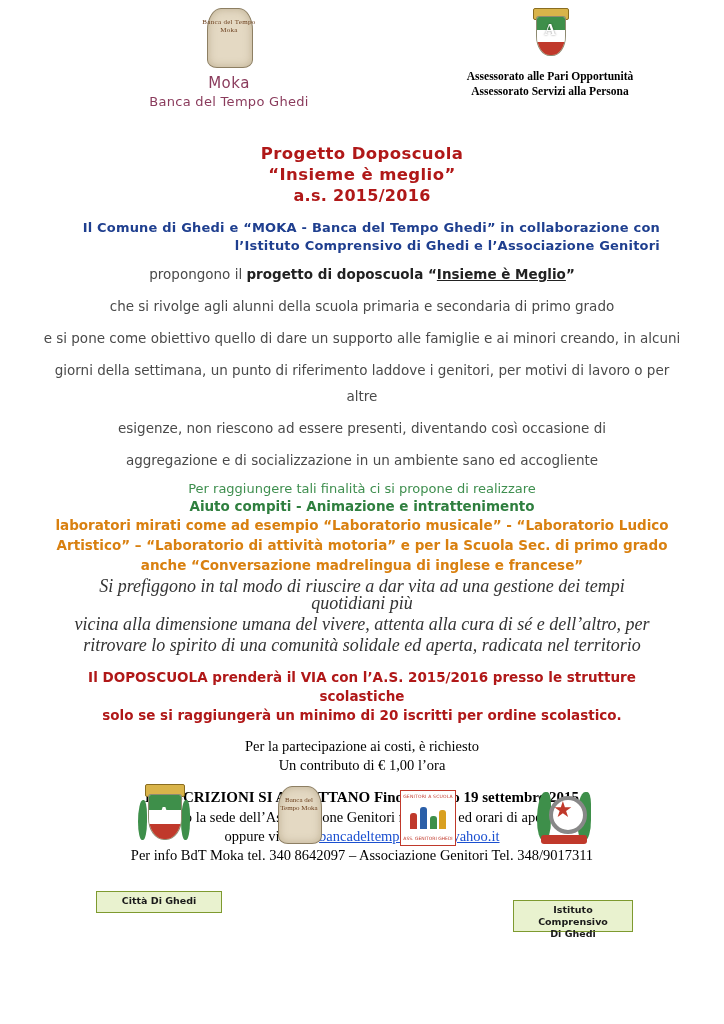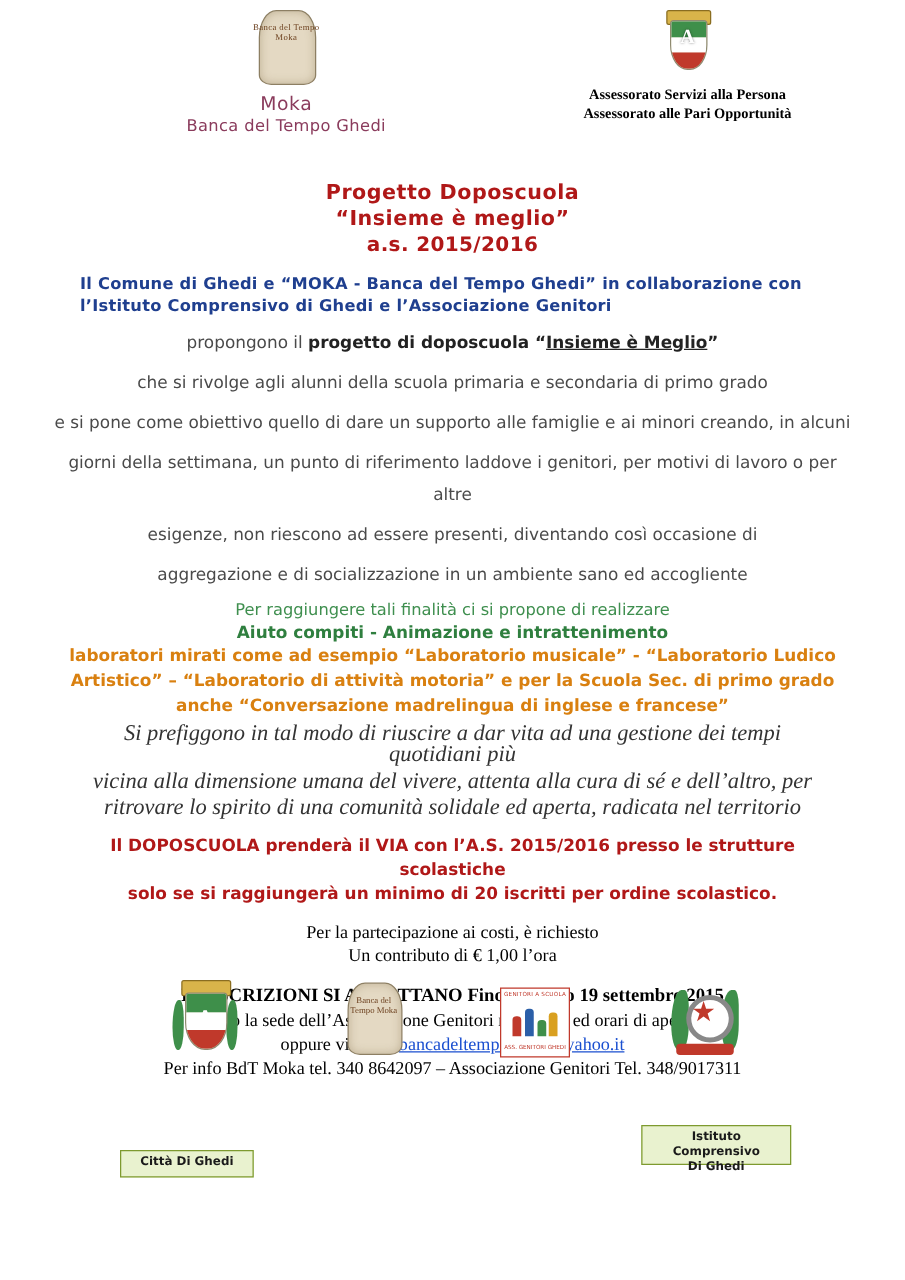--- a/index.html
+++ b/index.html
@@ -166,21 +166,21 @@
     text-align: center;
     font-family: "DejaVu Sans", sans-serif;
     font-size: 16px;
     font-weight: bold;
     color: #b01818;
     letter-spacing: 0.3px;
     margin-top: 2px;
   }
 
   .para-blue {
-    text-align: left;
+    text-align: right;
     font-family: "DejaVu Sans", sans-serif;
     font-size: 13px;
     font-weight: bold;
     color: #1f3f8f;
     line-height: 18px;
     margin-top: 14px;
     padding: 0 40px;
     letter-spacing: 0.2px;
   }
 
@@ -385,21 +385,21 @@
     border: 1px solid #7e9a2f;
     font-family: "DejaVu Sans", sans-serif;
     font-size: 9.5px;
     font-weight: bold;
     color: #1a1a1a;
     text-align: center;
     line-height: 12px;
     padding: 3px 4px;
     box-sizing: border-box;
   }
-  .cap1 { left: 96px; bottom: 82px; width: 107px; height: 22px; }
+  .cap1 { left: 96px; bottom: 111px; width: 126px; height: 22px; }
   .cap2 { left: 513px; bottom: 92px; width: 120px; height: 32px; }
 </style>
 </head>
 <body>
 
 <div class="page">
 
   <div class="header">
 
     <div class="moka-block">
@@ -414,22 +414,22 @@
     <div class="ghedi-block">
       <div class="crest">
         <div class="crest-crown"></div>
         <div class="crest-shield">
           <div class="band b1"></div>
           <div class="band b2"></div>
           <div class="band b3"></div>
         </div>
         <div class="crest-a">A</div>
       </div>
+      <div class="ghedi-line">Assessorato alle Pari Opportunità</div>
       <div class="ghedi-line">Assessorato Servizi alla Persona</div>
-      <div class="ghedi-line">Assessorato alle Pari Opportunità</div>
     </div>
   </div>
 
   <div class="title1">Progetto Doposcuola</div>
   <div class="title2">“Insieme è meglio”</div>
   <div class="title3">a.s. 2015/2016</div>
 
   <div class="para-blue">Il Comune di Ghedi e “MOKA - Banca del Tempo Ghedi” in collaborazione con l’Istituto Comprensivo di Ghedi e l’Associazione Genitori</div>
 
   <div class="script">

